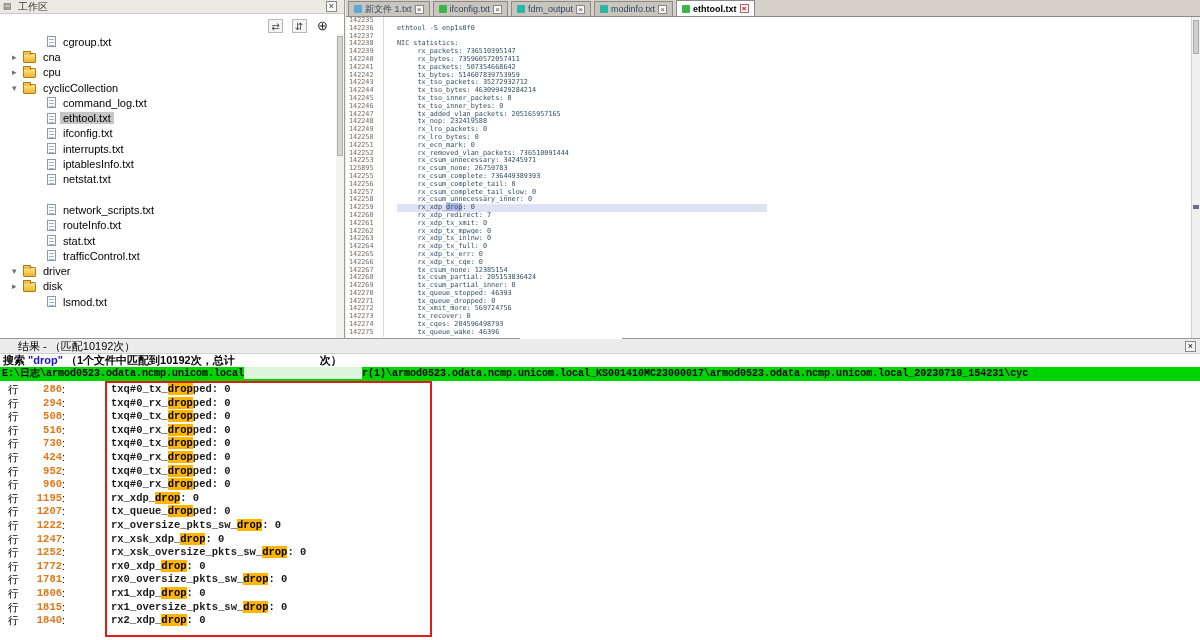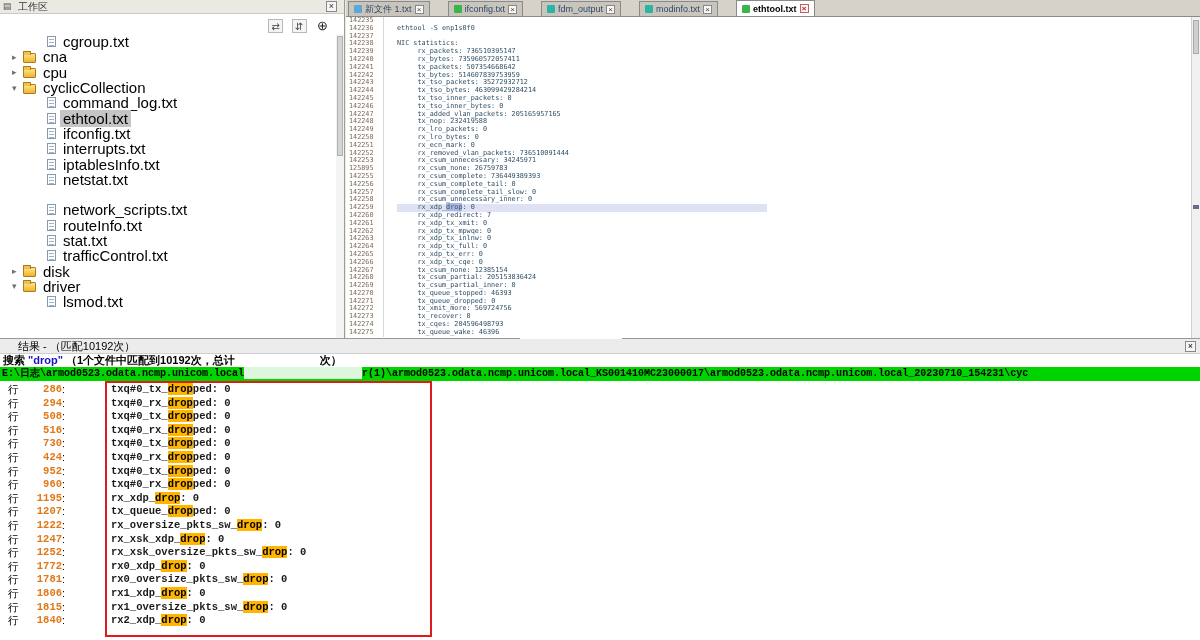--- a/index.html
+++ b/index.html
@@ -12,37 +12,37 @@
   
   .left-panel { position:absolute; left:0; top:0; width:345px; height:338px; background:#fff; border-right:1px solid #9a9a9a; }
   .panel-header { height:14px; background:#ece9e2; border-bottom:1px solid #c8c8c8; position:relative; font-size:10px; line-height:13px; }
   .ph-icon { position:absolute; left:3px; top:0; font-size:9px; color:#555; }
   .ph-title { position:absolute; left:18px; top:0; color:#333; }
   .ph-close { position:absolute; right:7px; top:1px; width:11px; height:11px; border:1px solid #888; background:#f6f6f6; text-align:center; line-height:9px; font-size:9px; color:#333; cursor:pointer; }
   .tree-toolbar { height:20px; background:#fff; text-align:right; padding:2px 14px 0 0; }
   .tb-icon { display:inline-block; width:15px; height:14px; border:1px solid #b8b8b8; background:#f4f4f4; font-size:10px; line-height:13px; text-align:center; color:#444; margin-left:4px; }
   .tb-icon.locate { border:none; background:none; font-size:13px; color:#222; }
   .tree { position:absolute; top:34px; left:0; right:8px; bottom:0; overflow:hidden; }
-  .tree-item { display:flex; align-items:center; height:15.3px; font-size:15px; padding-left:calc(12px + (var(--indent,1) - 1) * 24px); white-space:nowrap; cursor:default; }
+  .tree-item { display:flex; align-items:center; height:15.3px; font-size:11px; padding-left:calc(12px + (var(--indent,1) - 1) * 24px); white-space:nowrap; cursor:default; }
   .tree-item .arrow { width:11px; flex:none; color:#707070; font-size:9px; }
   .tree-item.collapsed .arrow::before { content:"▸"; }
   .tree-item.expanded  .arrow::before { content:"▾"; }
   .tree-icon { flex:none; margin-right:4px; position:relative; }
   .tree-item.folder .tree-icon { width:13px; height:10px; background:linear-gradient(#ffe48a,#f0b429); border:1px solid #a87c1f; border-radius:1px; margin-top:2px; }
   .tree-item.folder .tree-icon::before { content:""; position:absolute; top:-3px; left:-1px; width:6px; height:3px; background:#f0c050; border:1px solid #a87c1f; border-bottom:none; border-radius:1px 1px 0 0; }
   .tree-item.file .tree-icon { width:9px; height:11px; background:#fff; border:1px solid #8899aa; }
   .tree-item.file .tree-icon::before { content:""; position:absolute; left:1px; right:1px; top:2px; height:7px; background:repeating-linear-gradient(#9ab4d0 0 1px, transparent 1px 3px); }
   .tree-label { padding:0 3px; }
   .tree-item.selected .tree-label { background:#c5c5c5; }
   .tree-scrollbar { position:absolute; top:34px; right:0; width:8px; bottom:0; background:#f4f4f4; }
   .tree-scrollbar .thumb { position:absolute; top:2px; left:1px; right:1px; height:120px; background:#d4d4d4; border:1px solid #b0b0b0; }
 
   
   .editor-region { position:absolute; left:346px; top:0; right:0; height:338px; }
-  .tab-bar { height:17px; background:#d6d2ca; border-bottom:1px solid #8a8a8a; display:flex; align-items:flex-end; padding-left:2px; gap:18px; }
+  .tab-bar { height:17px; background:#d6d2ca; border-bottom:1px solid #8a8a8a; display:flex; align-items:flex-end; padding-left:2px; gap:3px; }
   .tab { height:15px; display:flex; align-items:center; gap:3px; padding:0 5px; background:#c9c5bd; border:1px solid #8a8a8a; border-bottom:none; font-size:9px; color:#2d4a6b; white-space:nowrap; cursor:pointer; }
   .tab.active { background:#fff; height:16px; font-weight:bold; color:#000; }
   .tab-icon { width:8px; height:8px; border-radius:1px; background:#3ab54a; flex:none; }
   .tab-close { width:9px; height:9px; border:1px solid #888; background:#f8f8f8; font-size:8px; line-height:7px; text-align:center; color:#444; flex:none; }
   .tab.active .tab-close { color:#cc1111; border-color:#c06060; }
   .editor { position:absolute; top:17px; left:0; right:9px; bottom:0; background:#fff; overflow:hidden;
             font-family:"DejaVu Sans Mono", monospace; font-size:6.8px; }
   .ed-line { display:flex; height:7.8px; line-height:7.8px; }
   .ed-num { width:38px; flex:none; color:#7c6a5a; padding-left:3px; border-right:1px solid #d8d8d8; margin-right:5px; }
   .ed-text { color:#2f4f66; white-space:pre;margin-left:8px; }
@@ -160,29 +160,29 @@
         <div class="tree-item file" style="--indent: 2;">
           <span class="arrow"></span>
           <span class="tree-icon"></span>
           <span class="tree-label">stat.txt</span>
         </div>
         <div class="tree-item file" style="--indent: 2;">
           <span class="arrow"></span>
           <span class="tree-icon"></span>
           <span class="tree-label">trafficControl.txt</span>
         </div>
+        <div class="tree-item folder expanded" style="--indent: 1;">
+          <span class="arrow"></span>
+          <span class="tree-icon"></span>
+          <span class="tree-label">driver</span>
+        </div>
         <div class="tree-item folder collapsed" style="--indent: 1;">
           <span class="arrow"></span>
           <span class="tree-icon"></span>
           <span class="tree-label">disk</span>
-        </div>
-        <div class="tree-item folder expanded" style="--indent: 1;">
-          <span class="arrow"></span>
-          <span class="tree-icon"></span>
-          <span class="tree-label">driver</span>
         </div>
         <div class="tree-item file" style="--indent: 2;">
           <span class="arrow"></span>
           <span class="tree-icon"></span>
           <span class="tree-label">lsmod.txt</span>
         </div>
       </div>
     <div class="tree-scrollbar">
       <div class="thumb"></div>
     </div>

